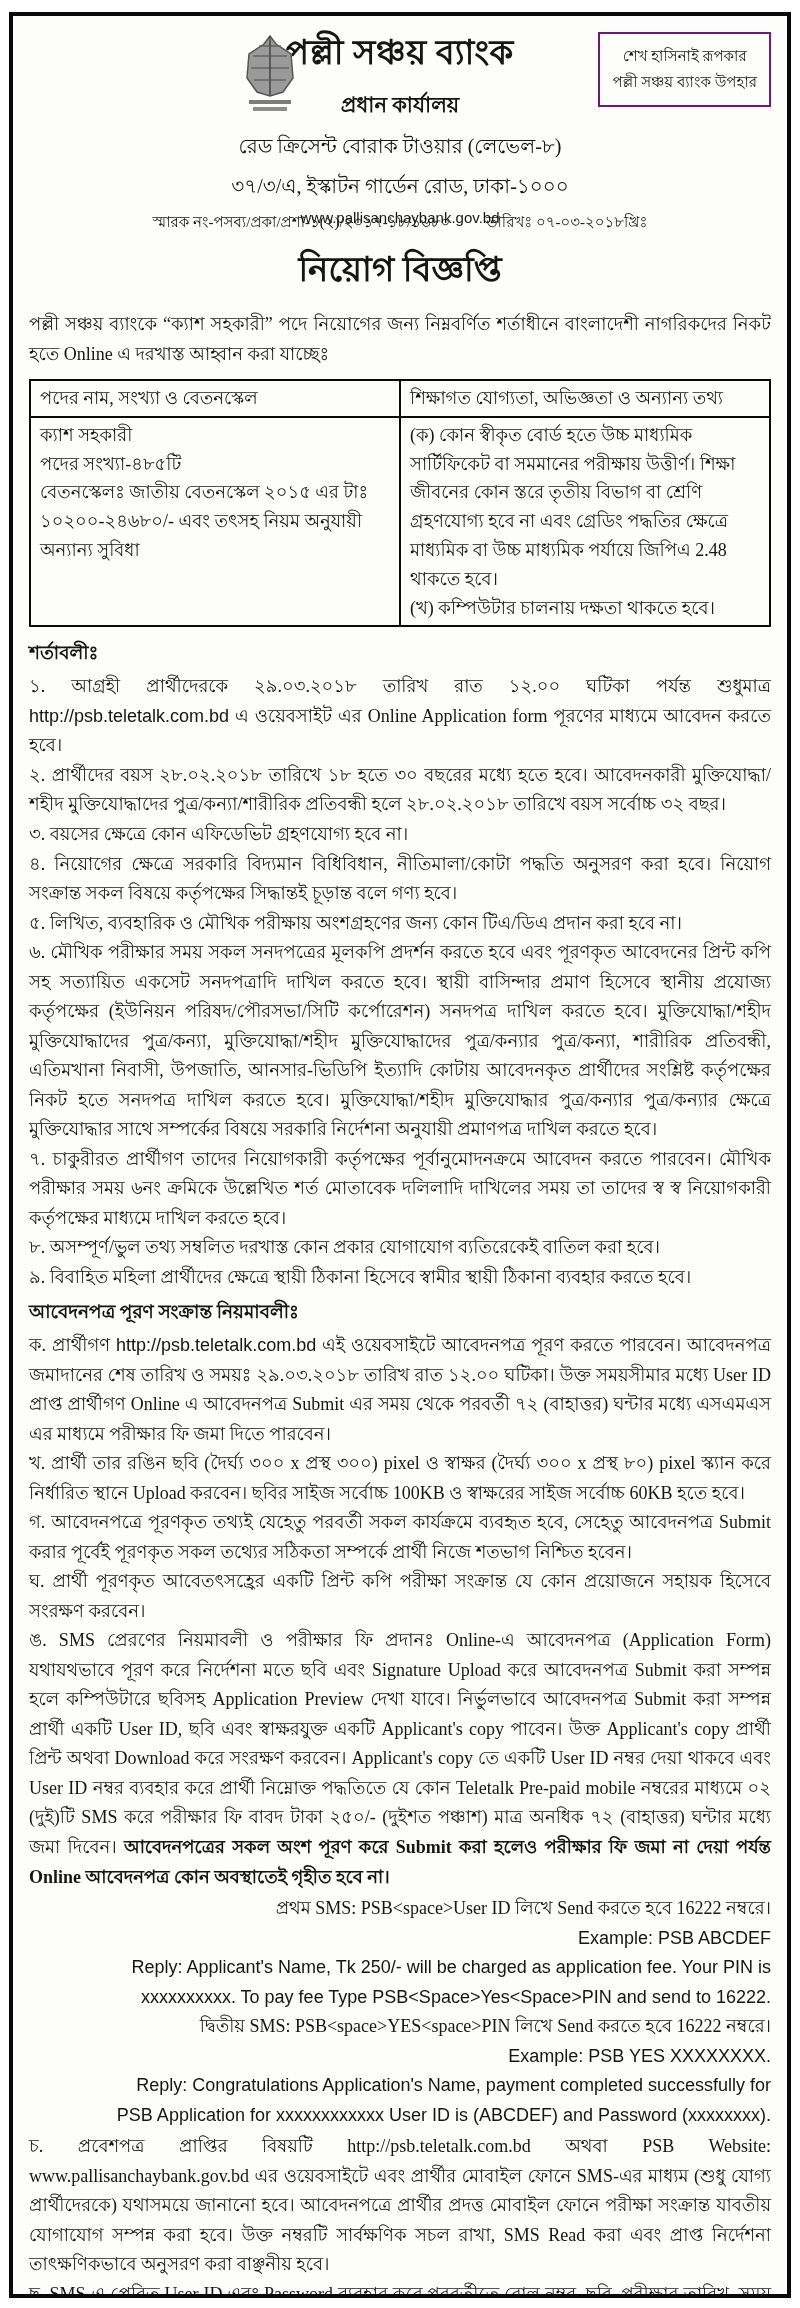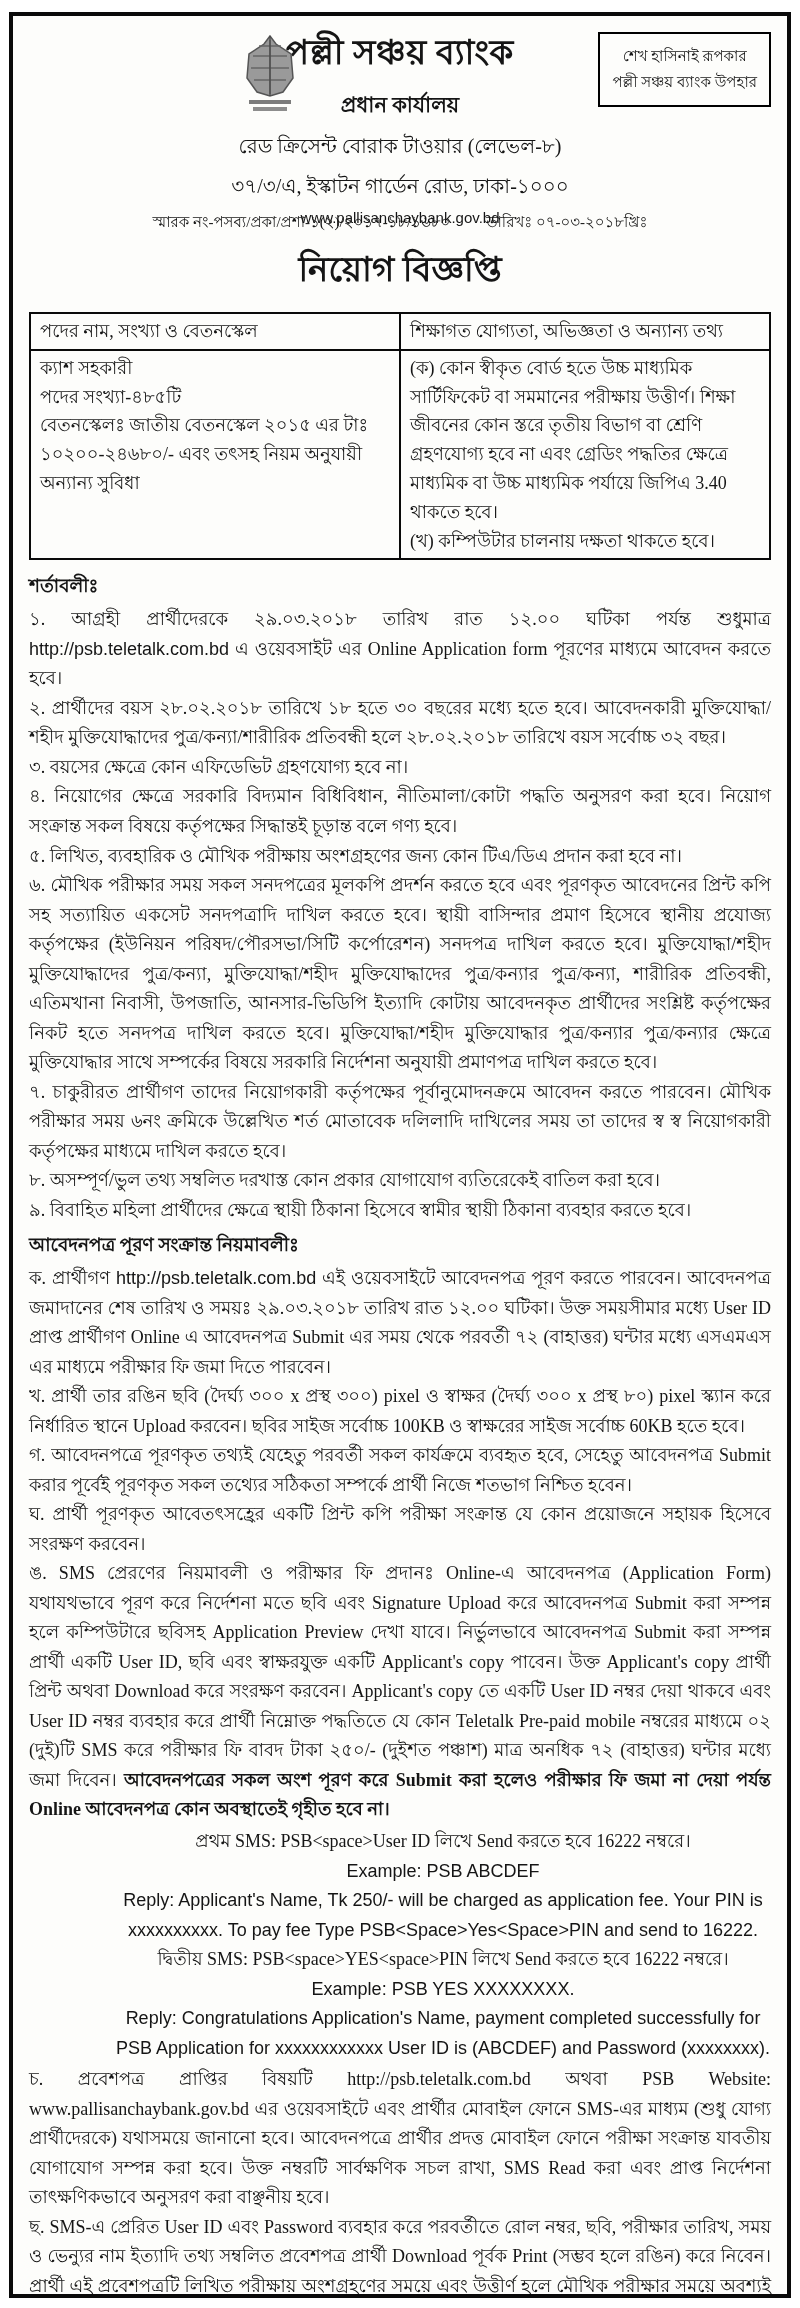--- a/index.html
+++ b/index.html
@@ -18,21 +18,21 @@
     box-sizing:border-box;
     padding:8px 16px 18px 16px;
     overflow:hidden;
     display:flex;flex-direction:column;
   }
   
   .header{position:relative;text-align:center;padding-top:2px;min-height:168px;}
   .logo{position:absolute;left:212px;top:10px;width:58px;height:82px;}
   .slogan-box{
     position:absolute;right:0px;top:8px;
-    border:2px solid #000000;
+    border:2px solid #701a75;
     padding:9px 12px;
     font-size:15px;line-height:1.75;
     text-align:center;white-space:nowrap;
   }
   .bank-name{font-size:34px;font-weight:bold;letter-spacing:.5px;}
   .office{font-size:21px;font-weight:bold;margin-top:6px;}
   .addr{font-size:20px;margin-top:7px;}
   .website{font-size:15px;margin-top:5px;font-family:"Liberation Sans","DejaVu Sans",sans-serif;}
   .memo-row{
     display:flex;justify-content:center;align-items:baseline;
@@ -53,21 +53,21 @@
   }
   table.vacancy th,table.vacancy td{
     border:2px solid #0a0a0a;
     padding:3px 9px;
     font-size:18px;line-height:1.6;
     vertical-align:top;text-align:left;font-weight:normal;
   }
   table.vacancy th{width:49%;border-radius:6px;}
   
   .sms-block{margin:2px 0 2px 64px;}
-  .sms-block .para{text-align:center;margin-left:22px;}
+  .sms-block .para{text-align:right;margin-left:22px;}
 </style>
 </head>
 <body>
 
 <div class="frame">
 
   <div class="header">
     <span class="logo">
       <svg viewBox="0 0 58 82" width="58" height="82" aria-hidden="true">
         <path d="M29 2 L23 10 L8 20 L6 44 L16 58 L29 62 L42 58 L52 44 L50 20 L35 10 Z" fill="#9a9a9a" stroke="#555" stroke-width="1.5"></path>
@@ -88,35 +88,36 @@
     </div>
   </div>
 
   <div class="memo-row">
     <span>স্মারক নং-পসব্য/প্রকা/প্রশা-১(২)/২০১৭-১৮/১৬৮০</span>
     <span>তারিখঃ ০৭-০৩-২০১৮খ্রিঃ</span>
   </div>
 
   <div class="notice-title">নিয়োগ বিজ্ঞপ্তি</div>
 
+  <p class="para intro">পল্লী সঞ্চয় ব্যাংকে “ক্যাশ সহকারী” পদে নিয়োগের জন্য নিম্নবর্ণিত শর্তাধীনে বাংলাদেশী নাগরিকদের নিকট হতে Online এ দরখাস্ত আহ্বান করা যাচ্ছেঃ</p>
 
   <table class="vacancy">
     <tbody>
         <tr>
       <th>পদের নাম, সংখ্যা ও বেতনস্কেল</th>
       <th>শিক্ষাগত যোগ্যতা, অভিজ্ঞতা ও অন্যান্য তথ্য</th>
     </tr>
     <tr>
       <td>
         <div>ক্যাশ সহকারী</div>
         <div>পদের সংখ্যা-৪৮৫টি</div>
         <div>বেতনস্কেলঃ জাতীয় বেতনস্কেল ২০১৫ এর টাঃ ১০২০০-২৪৬৮০/- এবং তৎসহ নিয়ম অনুযায়ী অন্যান্য সুবিধা</div>
       </td>
       <td>
-        <div>(ক) কোন স্বীকৃত বোর্ড হতে উচ্চ মাধ্যমিক সার্টিফিকেট বা সমমানের পরীক্ষায় উত্তীর্ণ। শিক্ষা জীবনের কোন স্তরে তৃতীয় বিভাগ বা শ্রেণি গ্রহণযোগ্য হবে না এবং গ্রেডিং পদ্ধতির ক্ষেত্রে মাধ্যমিক বা উচ্চ মাধ্যমিক পর্যায়ে জিপিএ 3.40 থাকতে হবে।</div>
+        <div>(ক) কোন স্বীকৃত বোর্ড হতে উচ্চ মাধ্যমিক সার্টিফিকেট বা সমমানের পরীক্ষায় উত্তীর্ণ। শিক্ষা জীবনের কোন স্তরে তৃতীয় বিভাগ বা শ্রেণি গ্রহণযোগ্য হবে না এবং গ্রেডিং পদ্ধতির ক্ষেত্রে মাধ্যমিক বা উচ্চ মাধ্যমিক পর্যায়ে জিপিএ 2.48 থাকতে হবে।</div>
         <div>(খ) কম্পিউটার চালনায় দক্ষতা থাকতে হবে।</div>
       </td>
     </tr>
   </tbody>
     </table>
 
   <div class="section-heading">শর্তাবলীঃ</div>
 
   <p class="para"><span>১. আগ্রহী প্রার্থীদেরকে ২৯.০৩.২০১৮ তারিখ রাত ১২.০০ ঘটিকা পর্যন্ত শুধুমাত্র </span><span class="url">http://psb.teletalk.com.bd</span><span> এ ওয়েবসাইট এর Online Application form পূরণের মাধ্যমে আবেদন করতে হবে।</span></p>
   <p class="para">২. প্রার্থীদের বয়স ২৮.০২.২০১৮ তারিখে ১৮ হতে ৩০ বছরের মধ্যে হতে হবে। আবেদনকারী মুক্তিযোদ্ধা/শহীদ মুক্তিযোদ্ধাদের পুত্র/কন্যা/শারীরিক প্রতিবন্ধী হলে ২৮.০২.২০১৮ তারিখে বয়স সর্বোচ্চ ৩২ বছর।</p>

